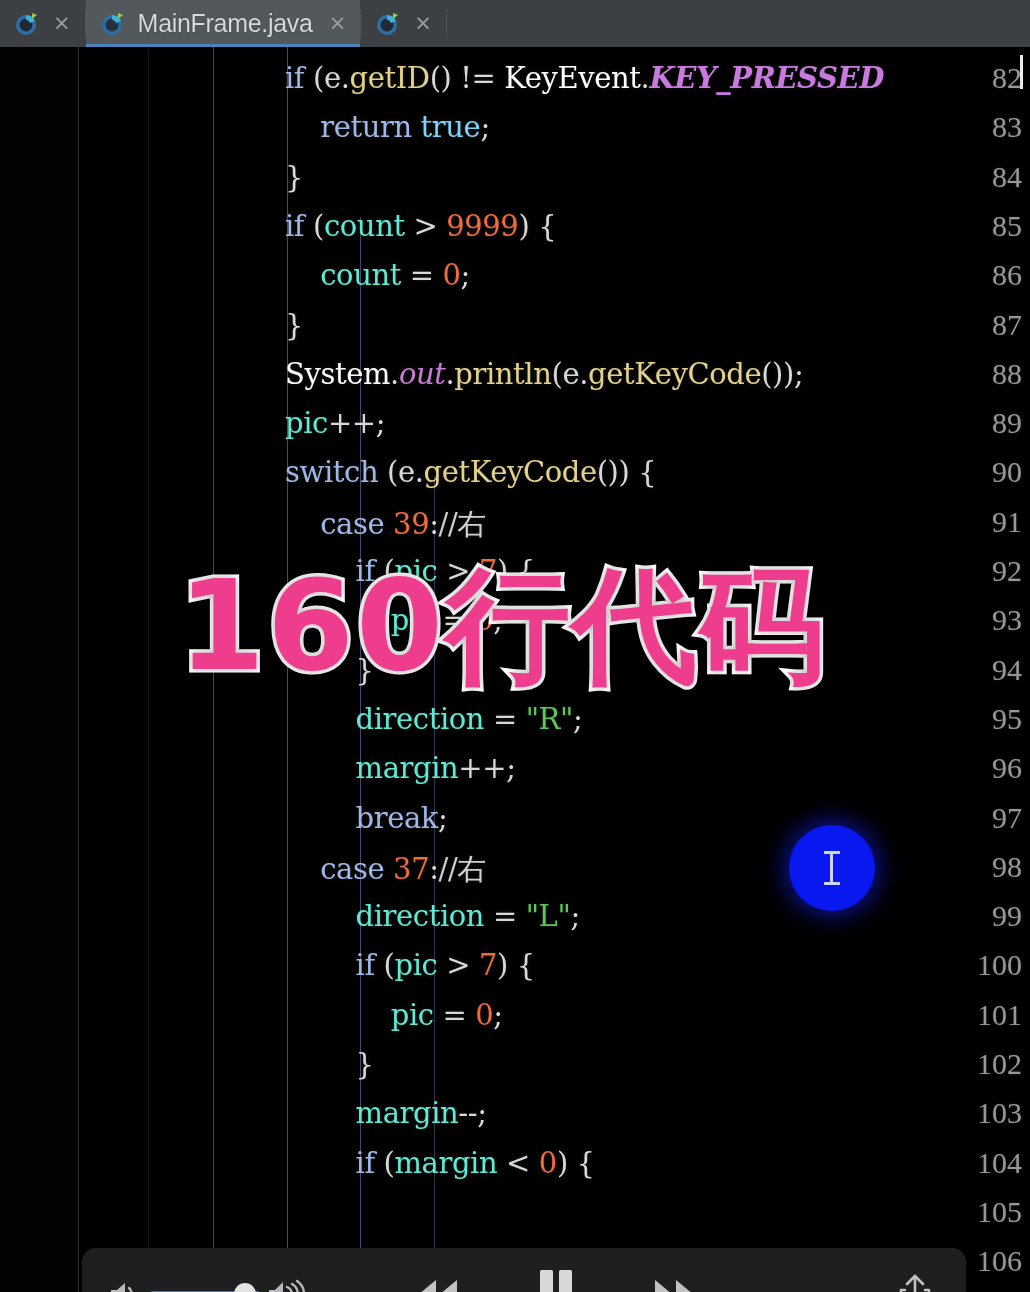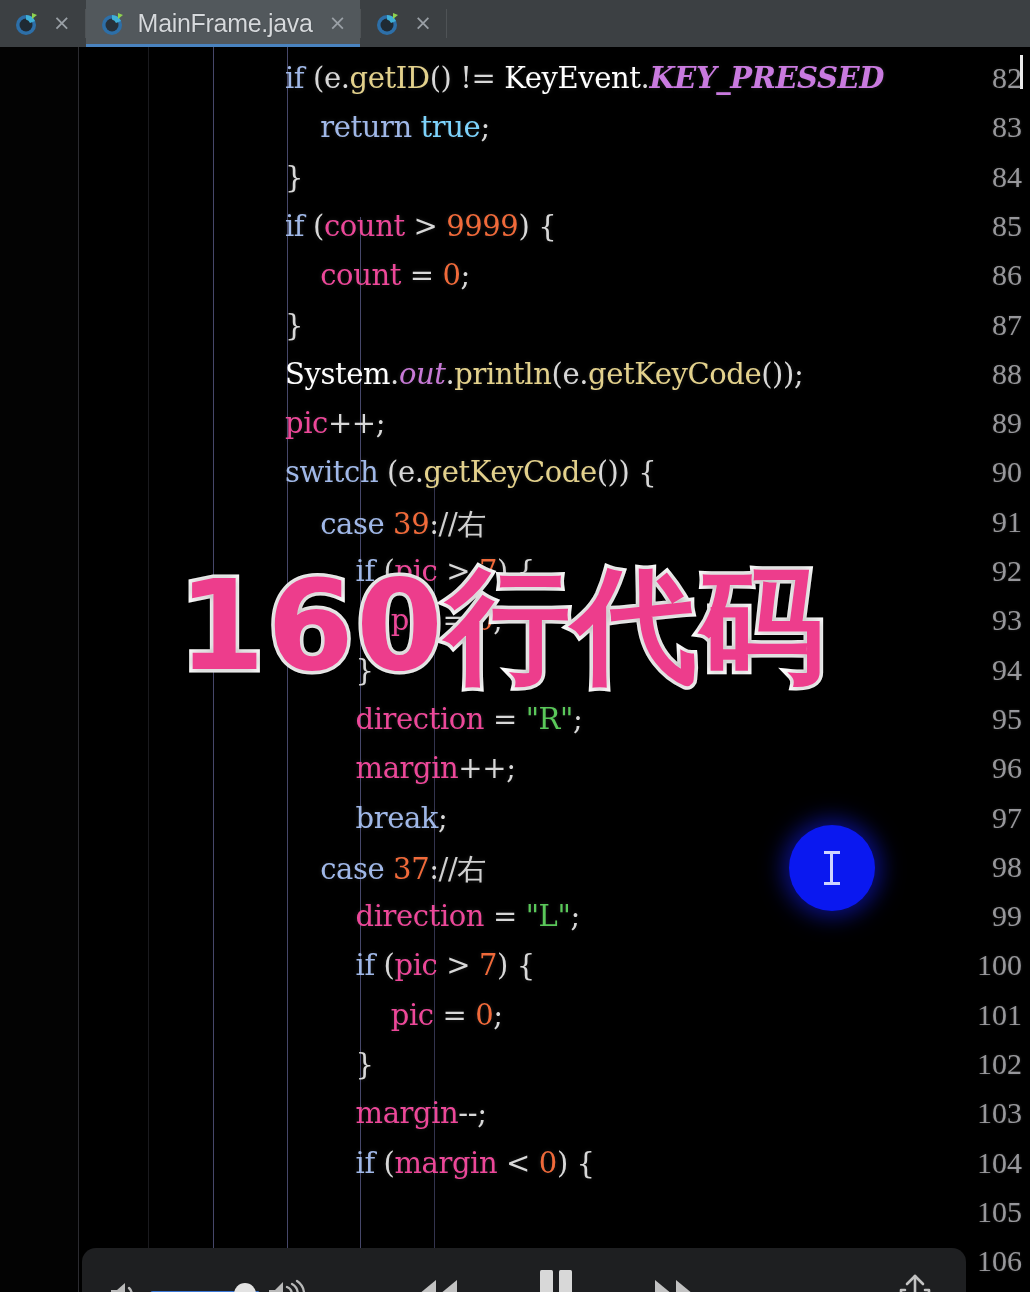--- a/index.html
+++ b/index.html
@@ -123,21 +123,21 @@
     white-space: pre;
     font-family: "DejaVu Serif", "Liberation Serif", serif;
     font-size: 29px;
     letter-spacing: -0.4px;
     color: #d8d8d8;
     text-shadow: 0 0 4px rgba(255,255,255,0.12);
   }
   .k   { color: #a0b8e8; }
   .cls { color: #ffffff; }           
   .stat{ color: #c77ad6; font-style: italic; } 
-  .fld { color: #ec4899; text-align: center; }           
+  .fld { color: #5eead4; text-align: center; }           
   .mth { color: #e3d18c; }           
   .num { color: #f06a3a; }           
   .str { color: #5ac85a; }           
   .cmt { color: #d0d0d0; }           
   .pun { color: #d8d8d8; }
   .kevent { color: #c97adf; font-style: italic; font-weight: bold; }
   .tru { color: #7dd3fc; }
 
   .caret-mark {
     position: absolute;

